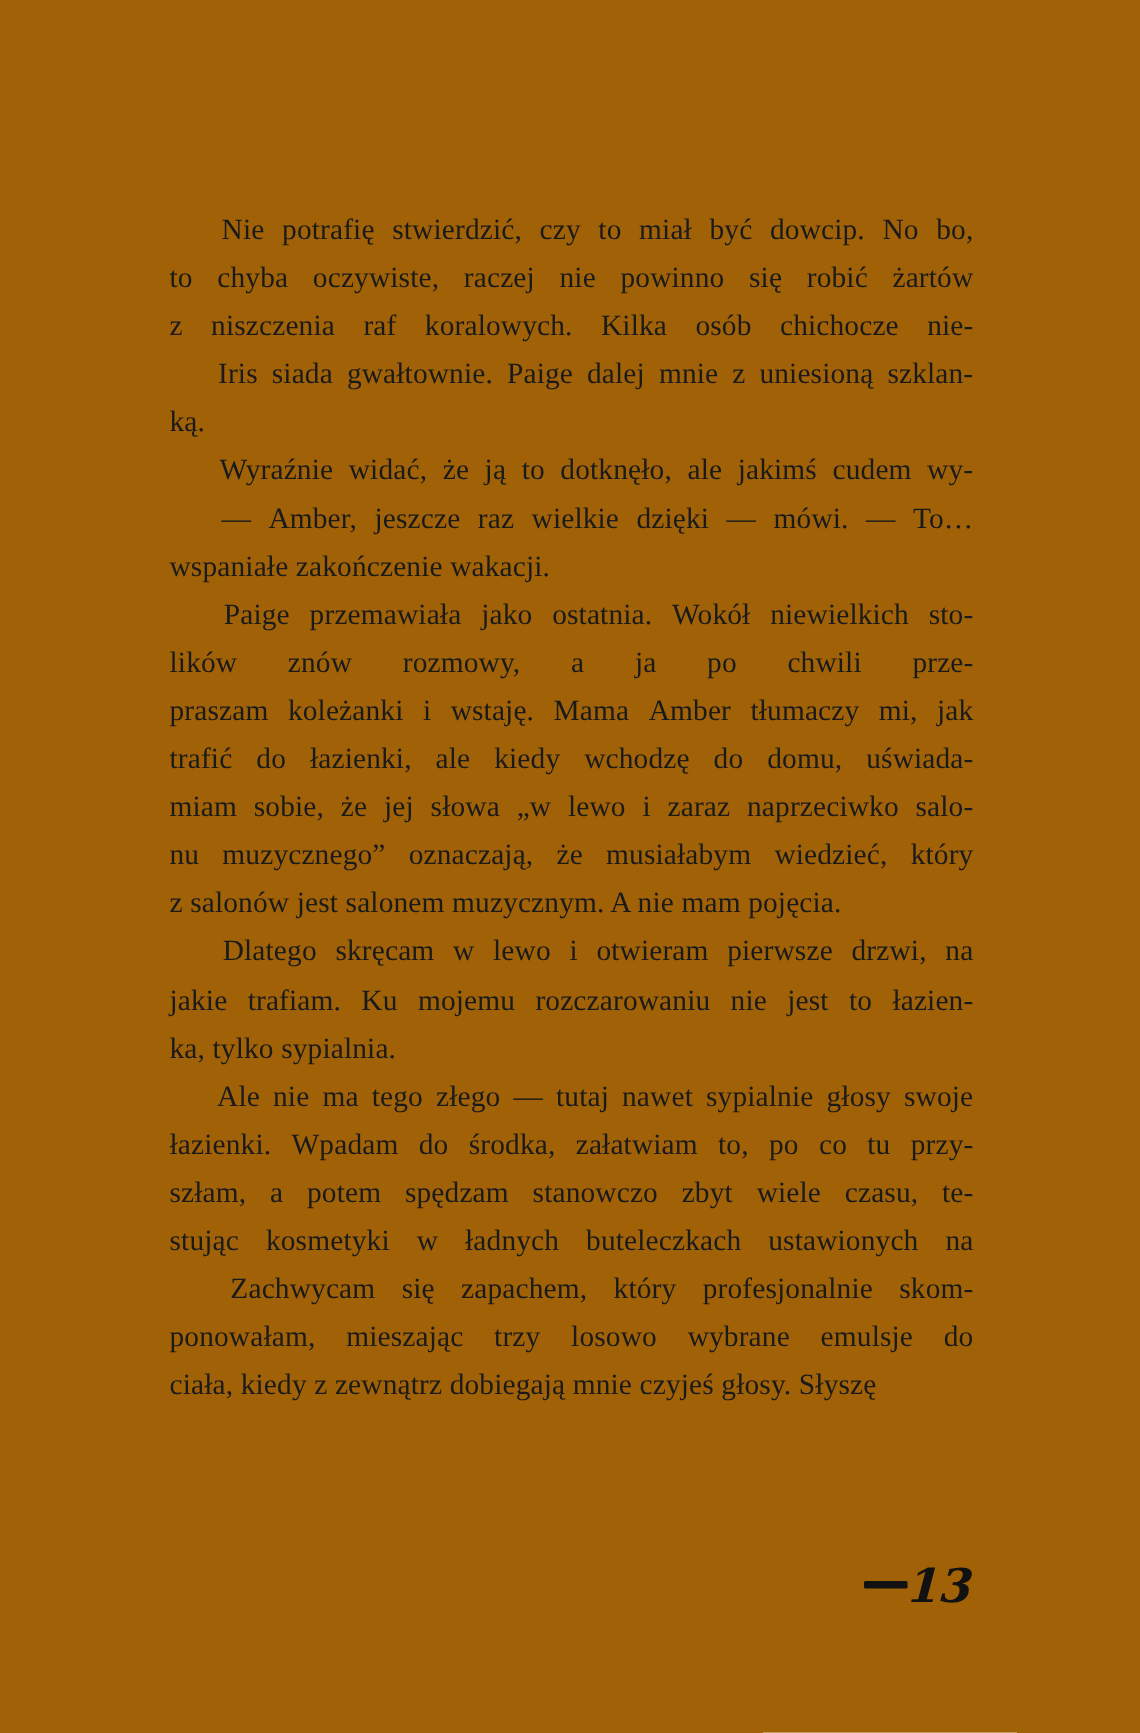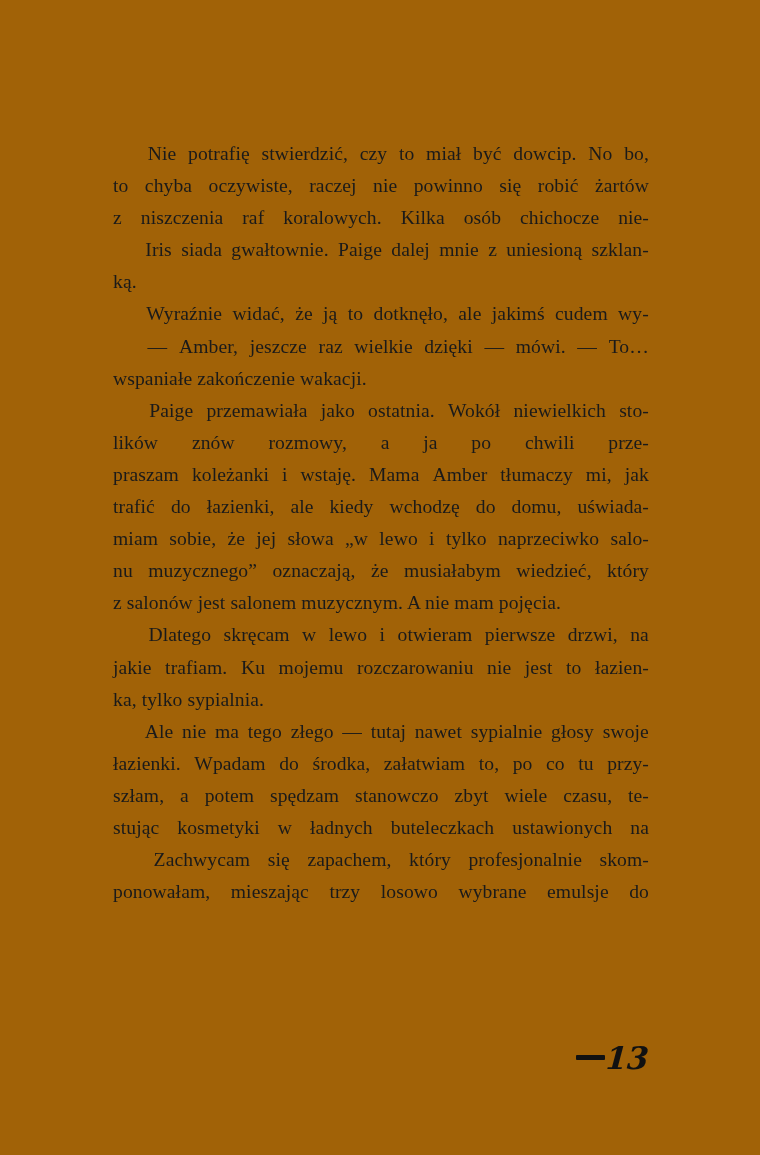--- a/index.html
+++ b/index.html
@@ -224,21 +224,21 @@
         </span>
         <span class="line justify">
           <span>miam</span>
           <span>sobie,</span>
           <span>że</span>
           <span>jej</span>
           <span>słowa</span>
           <span>„w</span>
           <span>lewo</span>
           <span>i</span>
-          <span>tylko</span>
+          <span>zaraz</span>
           <span>naprzeciwko</span>
           <span>salo-</span>
         </span>
         <span class="line justify">
           <span>nu</span>
           <span>muzycznego”</span>
           <span>oznaczają,</span>
           <span>że</span>
           <span>musiałabym</span>
           <span>wiedzieć,</span>
@@ -329,20 +329,21 @@
         </span>
         <span class="line justify">
           <span>ponowałam,</span>
           <span>mieszając</span>
           <span>trzy</span>
           <span>losowo</span>
           <span>wybrane</span>
           <span>emulsje</span>
           <span>do</span>
         </span>
+        <span class="line">ciała, kiedy z zewnątrz dobiegają mnie czyjeś głosy. Słyszę</span>
       </p>
     </div>
 
   <div class="folio">
     <span class="dash"></span><span class="num">13</span>
   </div>
 
 </div>
 
 </body></html>

